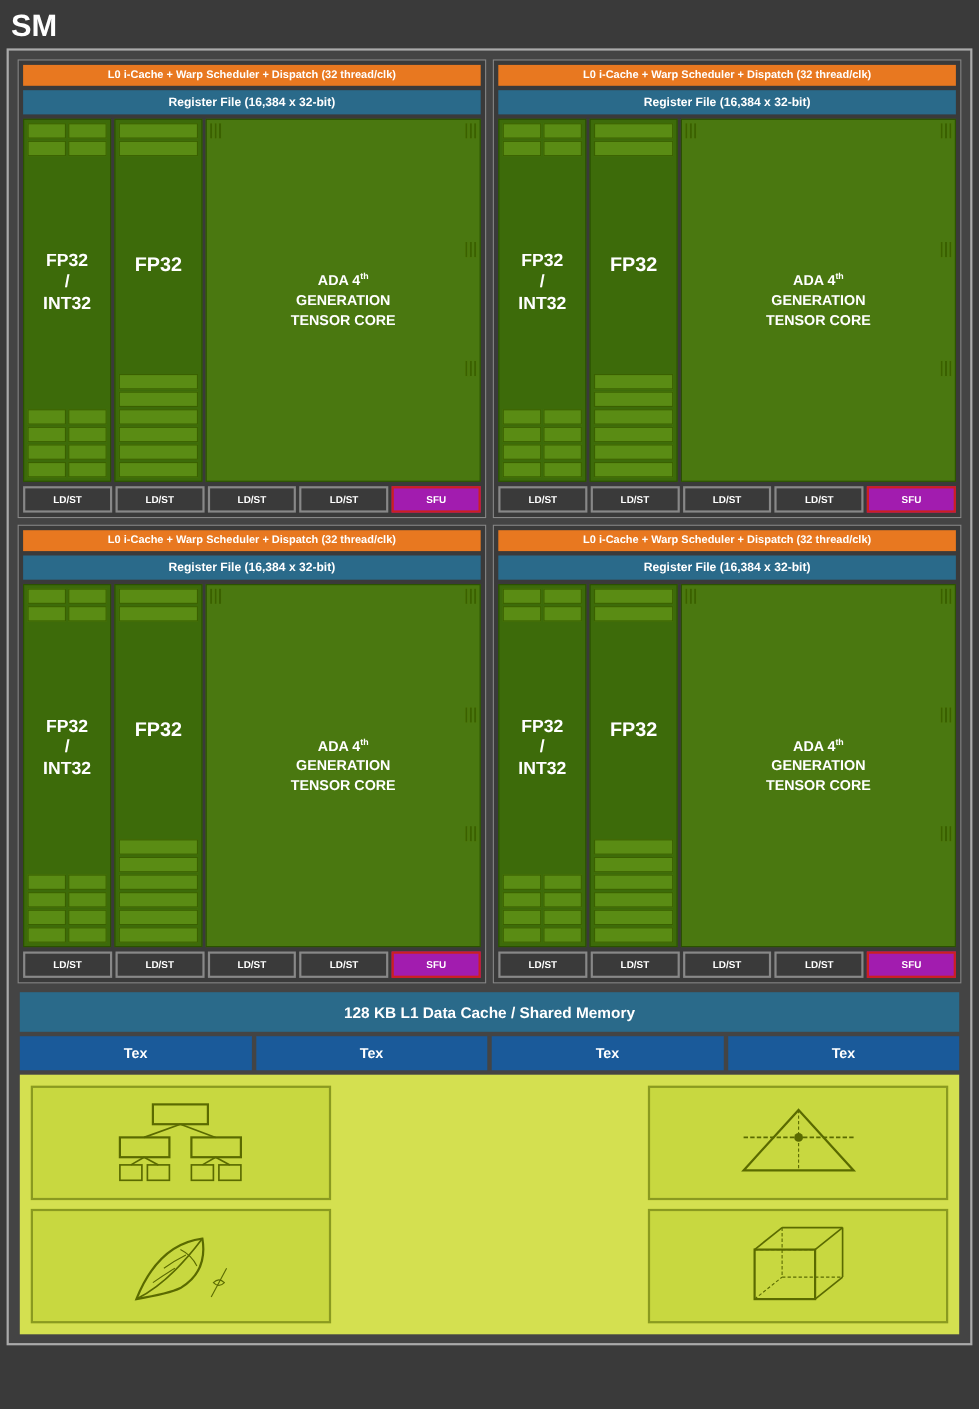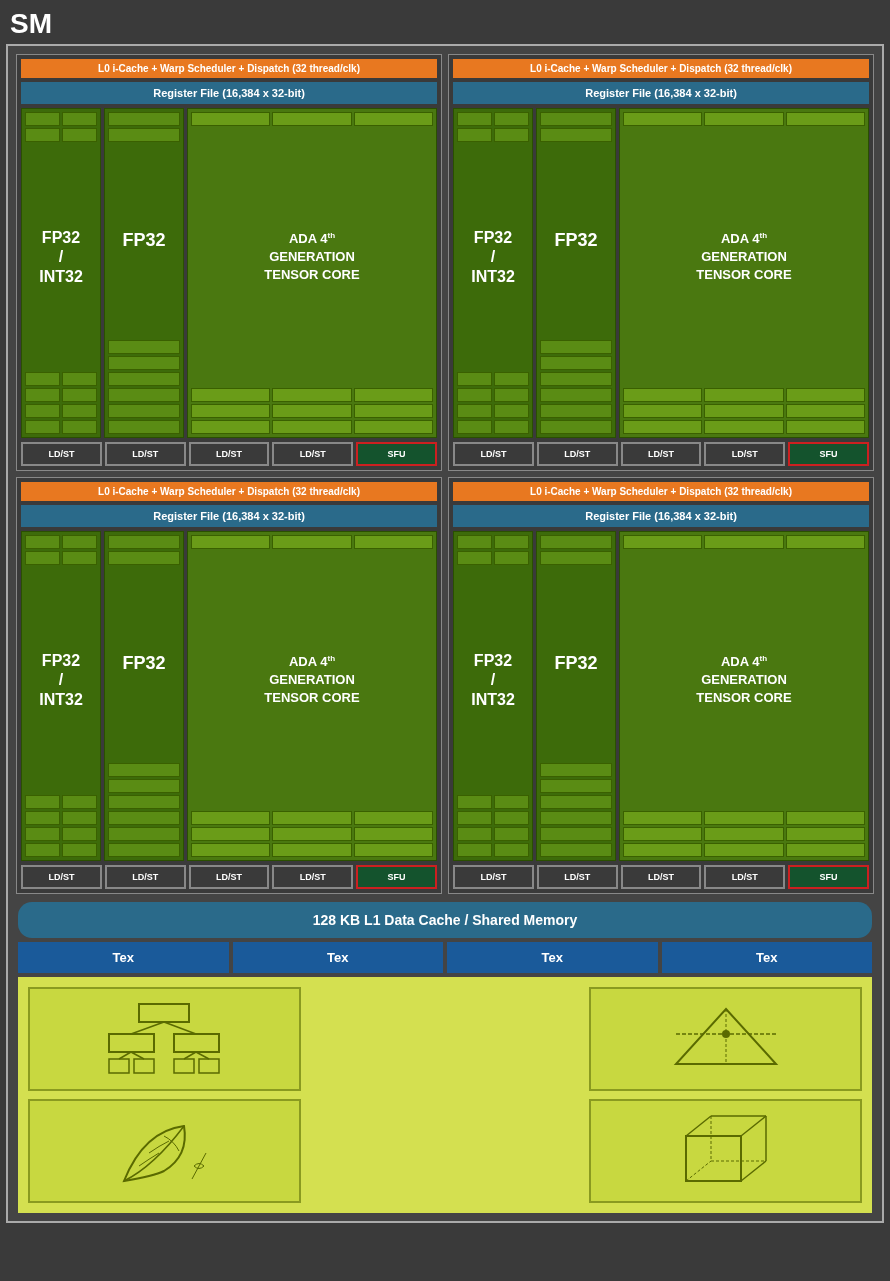--- a/index.html
+++ b/index.html
@@ -98,21 +98,20 @@
       width: 80px;
       display: flex;
       flex-direction: column;
       background: #3d6b0a;
       border: 1px solid #2a5000;
     }
 
     .section-tensor {
       flex: 1;
       display: flex;
-      flex-direction: column;
       background: #4a7810;
       border: 1px solid #2a5000;
     }
 
     .section-label-area {
       flex: 1;
       display: flex;
       align-items: center;
       justify-content: center;
     }
@@ -129,39 +128,38 @@
       border: 2px solid #888;
       color: white;
       font-size: 9px;
       font-weight: bold;
       text-align: center;
       padding: 5px 2px;
       flex: 1;
     }
 
     .sfu-cell {
-      background: #14532d;
+      background: #a21caf;
       border: 2px solid #cc2020;
       color: white;
       font-size: 9px;
       font-weight: bold;
       text-align: center;
       padding: 5px 2px;
       flex: 1;
     }
 
     .l1-cache-bar {
       background: #2a6a8a;
       color: white;
       font-size: 14px;
       font-weight: bold;
       text-align: center;
       padding: 10px 4px;
       margin: 4px 6px;
-      border-radius: 14px;
     }
 
     .tex-row {
       display: grid;
       grid-template-columns: 1fr 1fr 1fr 1fr;
       gap: 4px;
       margin: 4px 6px;
     }
 
     .tex-cell {

